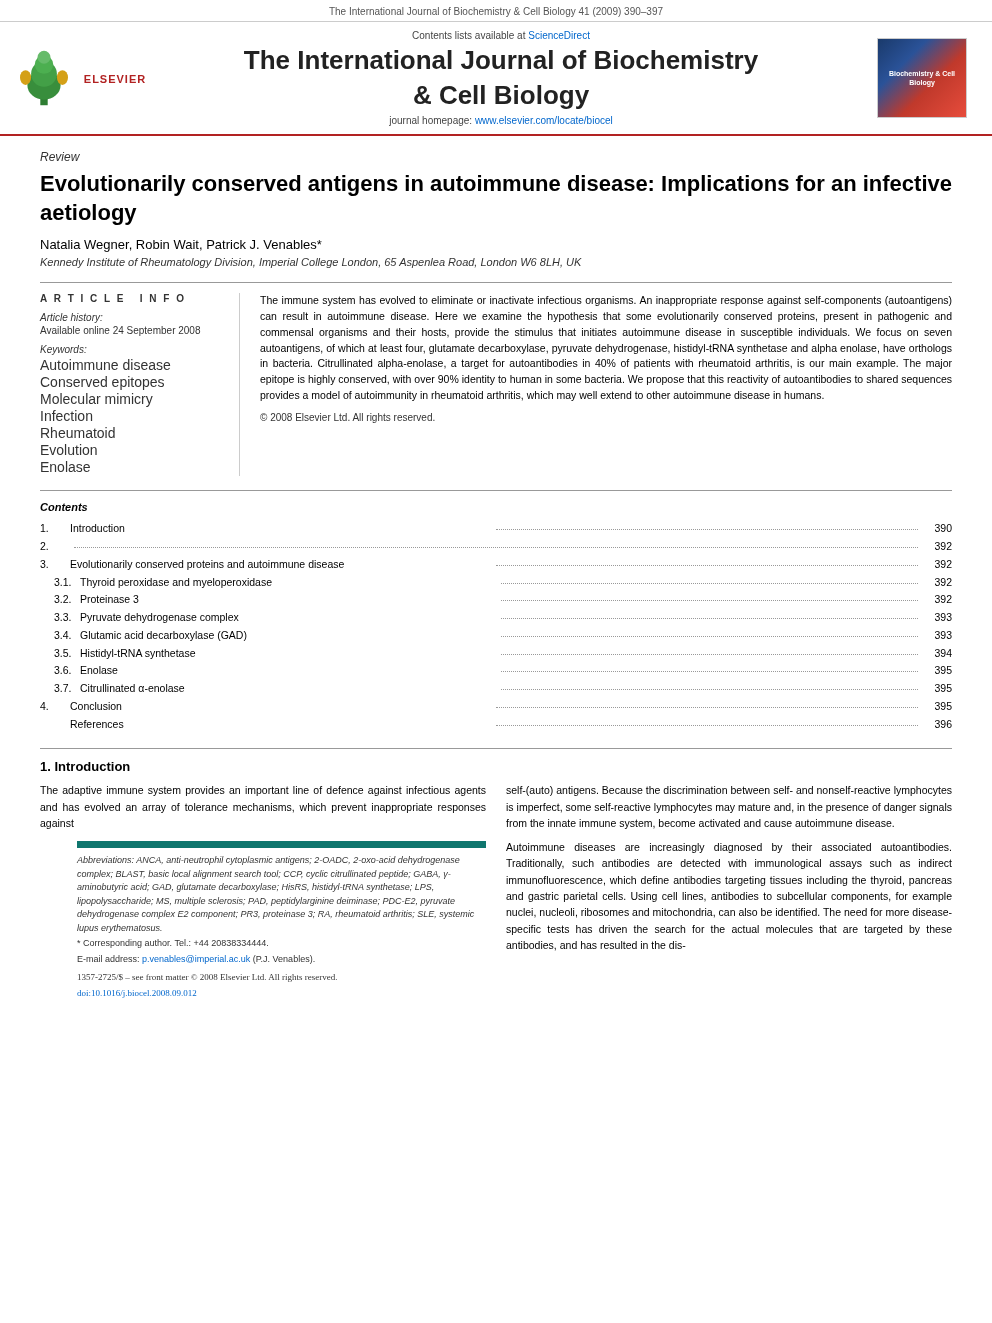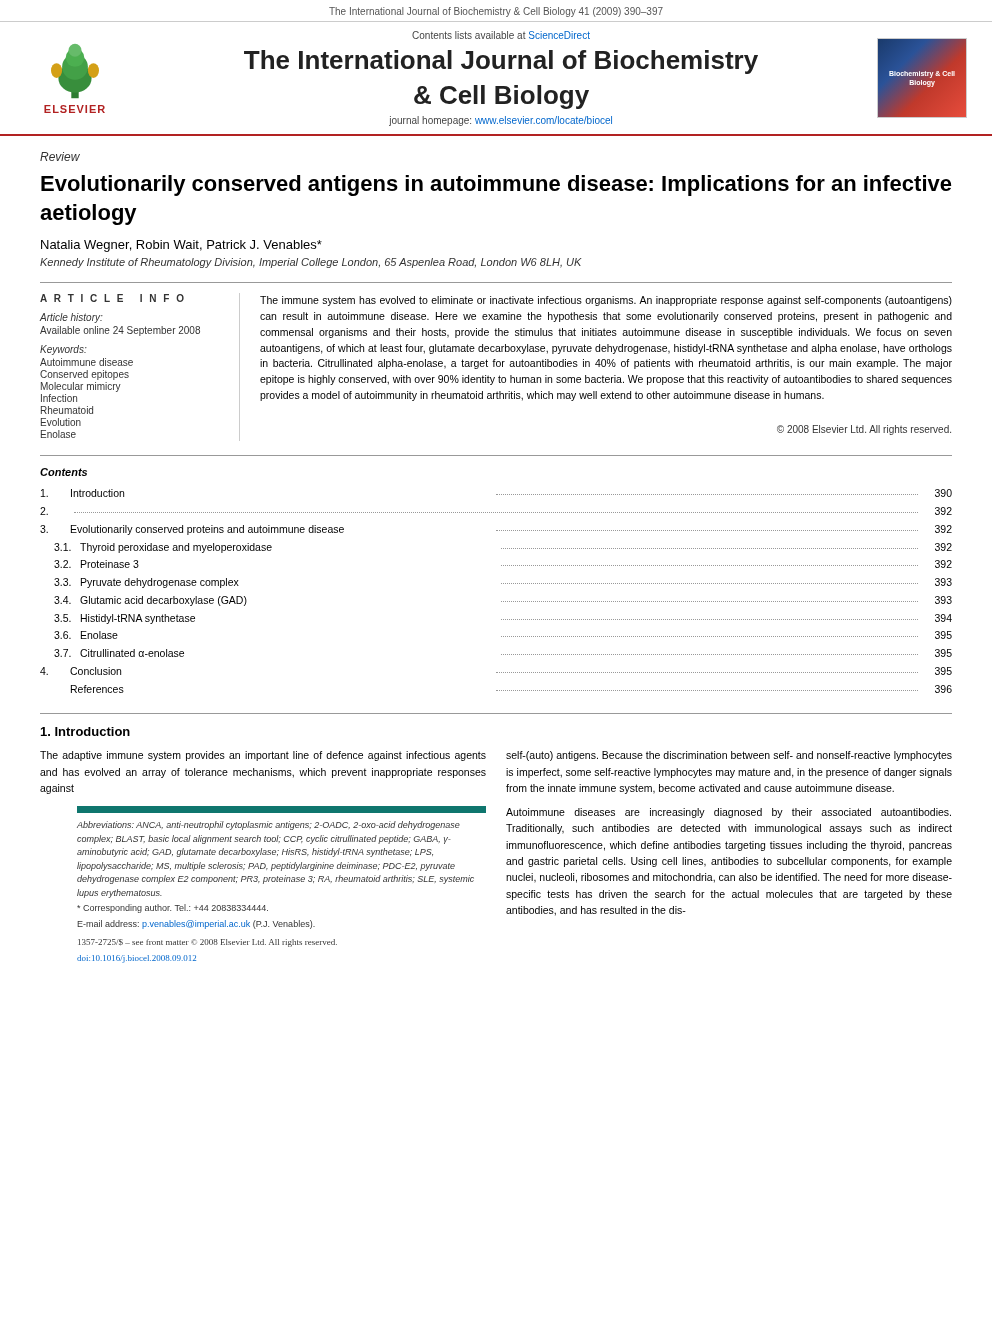--- a/index.html
+++ b/index.html
@@ -34,21 +34,21 @@
     }
     .journal-header-left {
       width: 110px;
       display: flex;
       flex-direction: column;
       align-items: center;
       justify-content: center;
     }
     .elsevier-logo {
       display: flex;
-      flex-direction: column;
+      flex-direction: row;
       align-items: center;
     }
     .elsevier-tree {
       width: 80px;
       height: 60px;
     }
     .elsevier-text {
       font-size: 11px;
       font-weight: bold;
       color: #b22222;
@@ -180,21 +180,21 @@
       font-style: italic;
       color: #333;
       margin-bottom: 2px;
     }
     .info-value {
       font-size: 10px;
       color: #333;
       margin-bottom: 8px;
     }
     .keywords-list {
-      font-size: 10px;
+      font-size: 14px;
       color: #333;
       list-style: none;
     }
     .keywords-list li {
       margin-bottom: 1px;
     }
     
     .abstract-section {
       flex: 1;
     }
@@ -208,22 +208,21 @@
     }
     .abstract-text {
       font-size: 10.5px;
       color: #000;
       line-height: 1.5;
       text-align: justify;
     }
     .copyright {
       font-size: 10px;
       color: #333;
-      text-align: right;
-      margin-top: 20px;
+      margin-top: 8px;
     }
     
     .contents-section {
       margin-bottom: 16px;
     }
     .contents-title {
       font-size: 11px;
       font-weight: bold;
       font-style: italic;
       color: #000;

